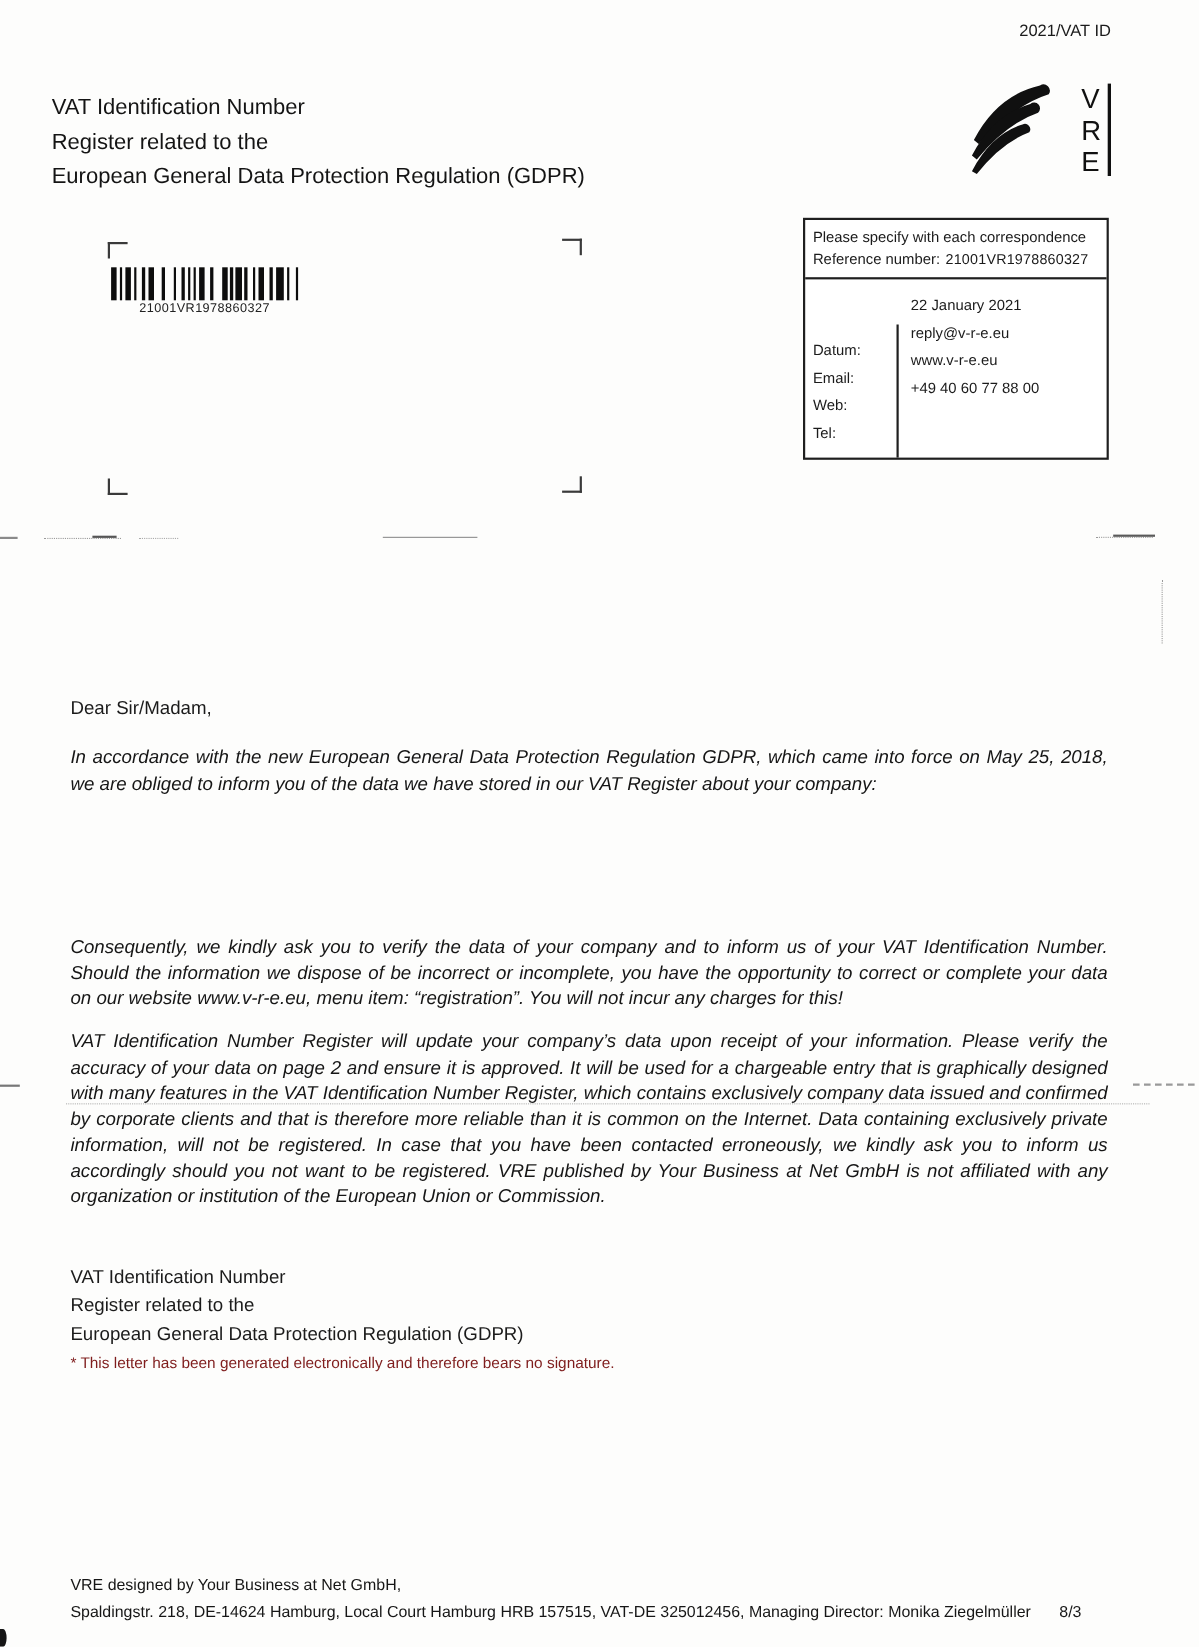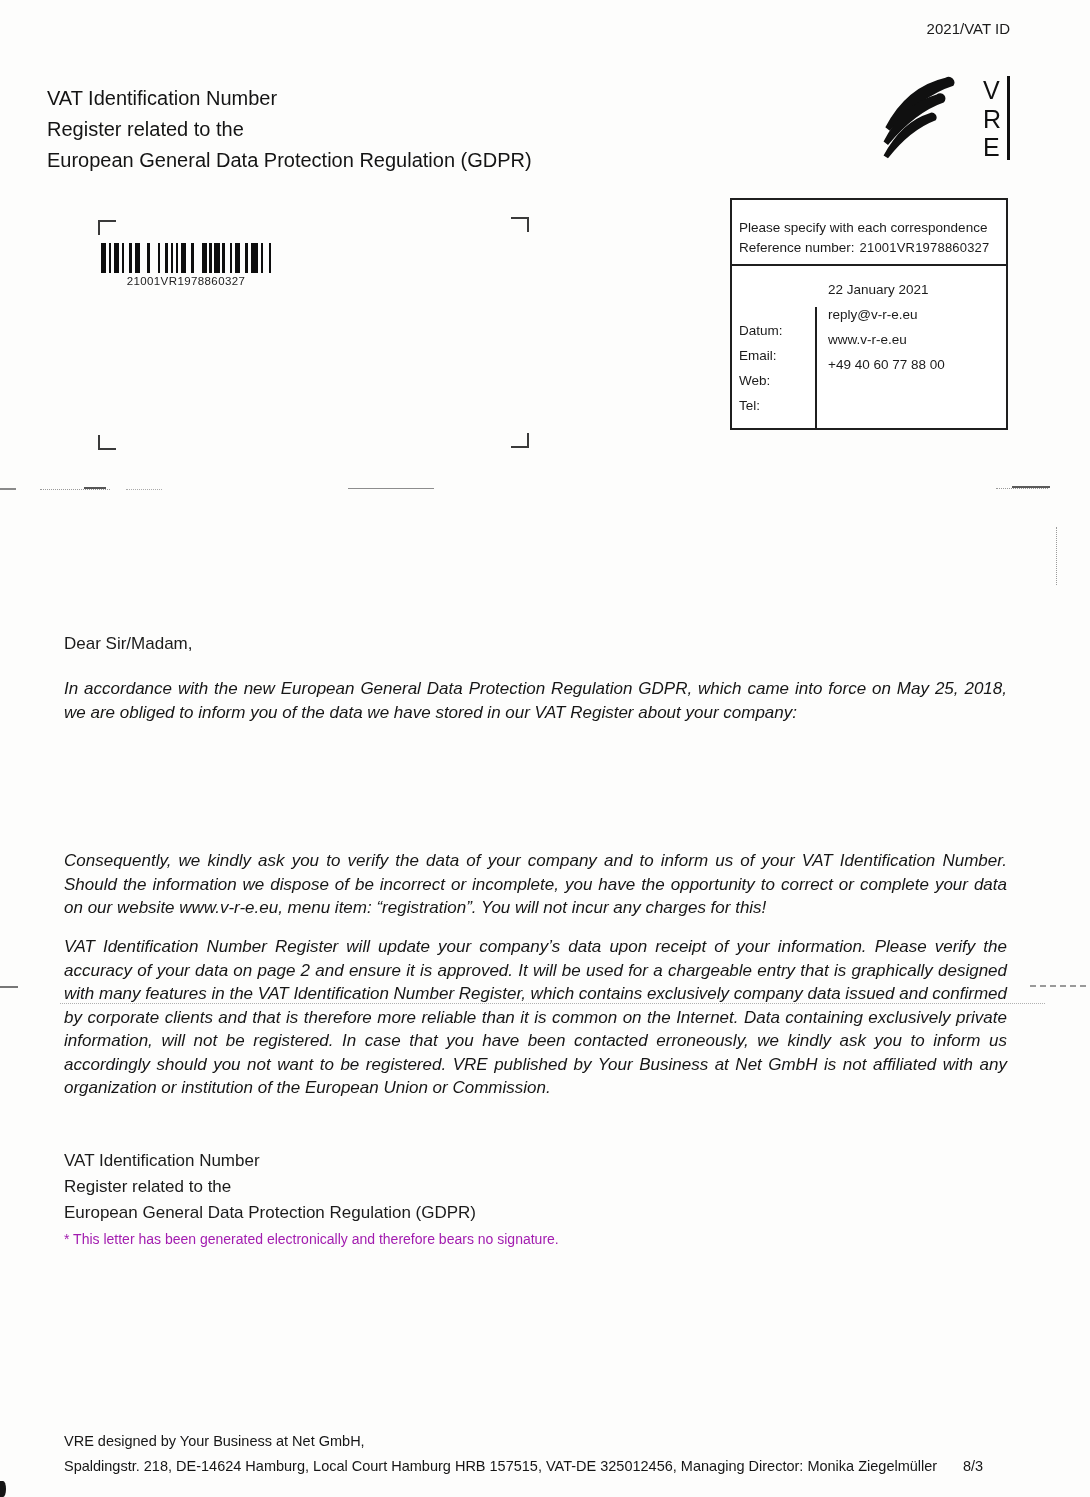--- a/index.html
+++ b/index.html
@@ -20,21 +20,21 @@
   .letterhead { position: absolute; left: 47px; top: 83px; font-size: 20px; line-height: 31px; color: #141414; }
 
   
   .logo { position: absolute; left: 876px; top: 76px; display: flex; align-items: flex-start; }
   .logo svg { display: block; }
   .logo-letters { display: flex; flex-direction: column; margin-left: 7px; font-size: 25px; line-height: 28.5px; font-weight: 500; color: #101010; }
   .logo-bar { width: 3px; height: 84px; background: #101010; margin-left: 6px; }
 
   
   .cbox { position: absolute; left: 730px; top: 198px; width: 274px; border: 2px solid #1f1f1f; background: #fff; }
-  .cbox-top { padding: 18px 7px 7px 7px; border-bottom: 2px solid #1f1f1f; font-size: 13.5px; line-height: 19.5px; }
+  .cbox-top { padding: 6px 7px 7px 7px; border-bottom: 2px solid #1f1f1f; font-size: 13.5px; line-height: 19.5px; }
   .ref-number { font-size: 13px; letter-spacing: 0.2px; margin-left: 5px; }
   .cbox-rows { display: flex; }
   .cbox-labels { width: 76px; border-right: 2px solid #1f1f1f; padding: 11px 0 10px 7px; margin-top: 41px; }
   .cbox-values { flex: 1; padding: 11px 0 10px 11px; }
   .cbox-labels div, .cbox-values div { font-size: 13.5px; line-height: 25px; white-space: nowrap; }
 
   
   .bracket { position: absolute; width: 16px; height: 13px; }
   .b-tl { left: 98px;  top: 220px; border-left: 2px solid #3a3a3a; border-top: 2px solid #3a3a3a; }
   .b-tr { left: 511px; top: 217px; border-right: 2px solid #3a3a3a; border-top: 2px solid #3a3a3a; }
@@ -49,21 +49,21 @@
   .barcode-number { font-size: 11.5px; letter-spacing: 0.4px; text-align: center; margin-top: 2px; color: #222; }
 
   
   .salutation { position: absolute; left: 64px; top: 634px; font-size: 17px; }
   .para { position: absolute; left: 64px; width: 943px; font-size: 17px; line-height: 23.5px; text-align: justify; color: #161616; font-style: italic; }
   .p1 { top: 677px; }
   .p2 { top: 849px; }
   .p3 { top: 935px; }
 
   .closing { position: absolute; left: 64px; top: 1148px; font-size: 17px; line-height: 26px; }
-  .footnote { position: absolute; left: 64px; top: 1231px; font-size: 14px; color: #a21caf; }
+  .footnote { position: absolute; left: 64px; top: 1231px; font-size: 14px; color: #7f1d1d; }
 
   
   .footer { position: absolute; left: 64px; top: 1429px; width: 960px; font-size: 14.5px; line-height: 25px; color: #161616; }
   .footer-line2-row { position: relative; white-space: nowrap; }
   .page-indicator { position: absolute; left: 899px; top: 0; }
 
   
   .art { position: absolute; pointer-events: none; }
   .a-h1a { left: 0;    top: 488px; width: 16px; height: 2px; background: #8a8a8a; }
   .a-h1b { left: 40px; top: 489px; width: 70px; height: 1px; border-top: 1px dotted #9a9a9a; }

